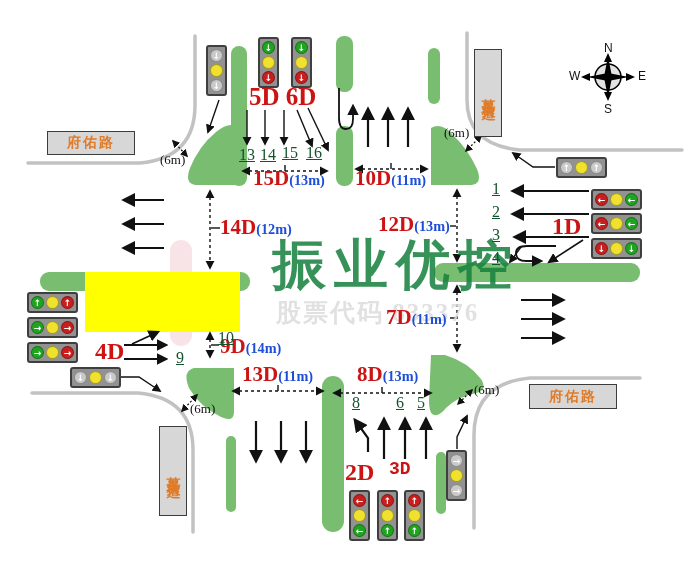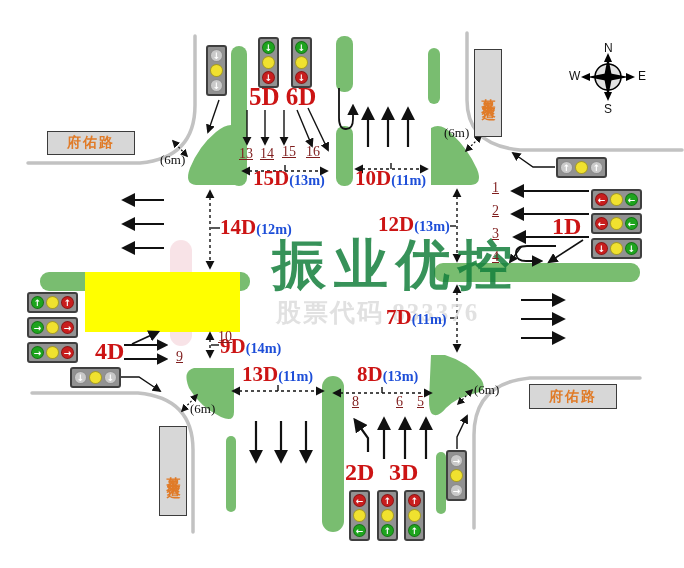--- a/index.html
+++ b/index.html
@@ -3,21 +3,21 @@
 <meta charset="utf-8">
 <style>
   html,body{margin:0;padding:0;background:#fff;}
   #stage{position:relative;width:684px;height:568px;background:#fff;overflow:hidden;
          font-family:"Liberation Serif",serif;}
   #vec{position:absolute;left:0;top:0;z-index:1;}
   .dlabel{position:absolute;font-family:"Liberation Serif",serif;font-weight:bold;
           white-space:nowrap;z-index:3;line-height:1;}
   .dlabel .d{color:#cc1414;}
   .dlabel .m{color:#1d4ed8;font-size:0.68em;}
-  .lane{position:absolute;font-family:"Liberation Serif",serif;font-size:14px;color:#7f1d1d;
+  .lane{position:absolute;font-family:"Liberation Serif",serif;font-size:16px;color:#14532d;
         text-decoration:underline;z-index:3;line-height:1;}
   .clr{position:absolute;font-family:"Liberation Serif",serif;font-size:13px;color:#111;
        z-index:3;line-height:1;white-space:nowrap;}
   .sign{position:absolute;background:#d7d7d7;border:1.5px solid #3c3c3c;display:flex;
         align-items:center;justify-content:center;color:#e07b28;font-weight:bold;
         font-size:14px;letter-spacing:2px;z-index:3;box-sizing:border-box;}
   .sign.v{writing-mode:vertical-rl;letter-spacing:3px;}
   .light{position:absolute;display:flex;gap:2px;background:#929292;border:2px solid #3f3f3f;
          border-radius:3px;padding:2px;z-index:3;}
   .light.v{flex-direction:column;}
@@ -168,21 +168,21 @@
     <div class="dlabel" style="left: 355px; top: 168px; font-size: 21px;"><span class="d">10D</span><span class="m">(11m)</span></div>
     <div class="dlabel" style="left: 220px; top: 217px; font-size: 21px;"><span class="d">14D</span><span class="m">(12m)</span></div>
     <div class="dlabel" style="left: 378px; top: 214px; font-size: 21px;"><span class="d">12D</span><span class="m">(13m)</span></div>
     <div class="dlabel" style="left: 552px; top: 214px; font-size: 24px;"><span class="d">1D</span></div>
     <div class="dlabel" style="left: 386px; top: 307px; font-size: 21px;"><span class="d">7D</span><span class="m">(11m)</span></div>
     <div class="dlabel" style="left: 95px; top: 339px; font-size: 24px;"><span class="d">4D</span></div>
     <div class="dlabel" style="left: 220px; top: 336px; font-size: 21px;"><span class="d">9D</span><span class="m">(14m)</span></div>
     <div class="dlabel" style="left: 242px; top: 364px; font-size: 21px;"><span class="d">13D</span><span class="m">(11m)</span></div>
     <div class="dlabel" style="left: 357px; top: 364px; font-size: 21px;"><span class="d">8D</span><span class="m">(13m)</span></div>
     <div class="dlabel" style="left: 345px; top: 460px; font-size: 24px; text-align: right;"><span class="d">2D</span></div>
-    <div class="dlabel" style="left: 389px; top: 460px; font-size: 24px;"><span class="d">3D</span></div>
+    <div class="dlabel" style="left: 389px; top: 460px; font-size: 18px; font-family: Liberation Mono, monospace;"><span class="d">3D</span></div>
     <div class="lane" style="left: 239px; top: 147px;">13</div>
     <div class="lane" style="left: 260px; top: 147px;">14</div>
     <div class="lane" style="left: 282px; top: 145px;">15</div>
     <div class="lane" style="left: 306px; top: 145px;">16</div>
     <div class="lane" style="left: 492px; top: 181px;">1</div>
     <div class="lane" style="left: 492px; top: 204px;">2</div>
     <div class="lane" style="left: 492px; top: 227px;">3</div>
     <div class="lane" style="left: 492px; top: 250px;">4</div>
     <div class="lane" style="left: 170px; top: 330px; margin-left: 48px;">10</div>
     <div class="lane" style="left: 176px; top: 350px;">9</div>

